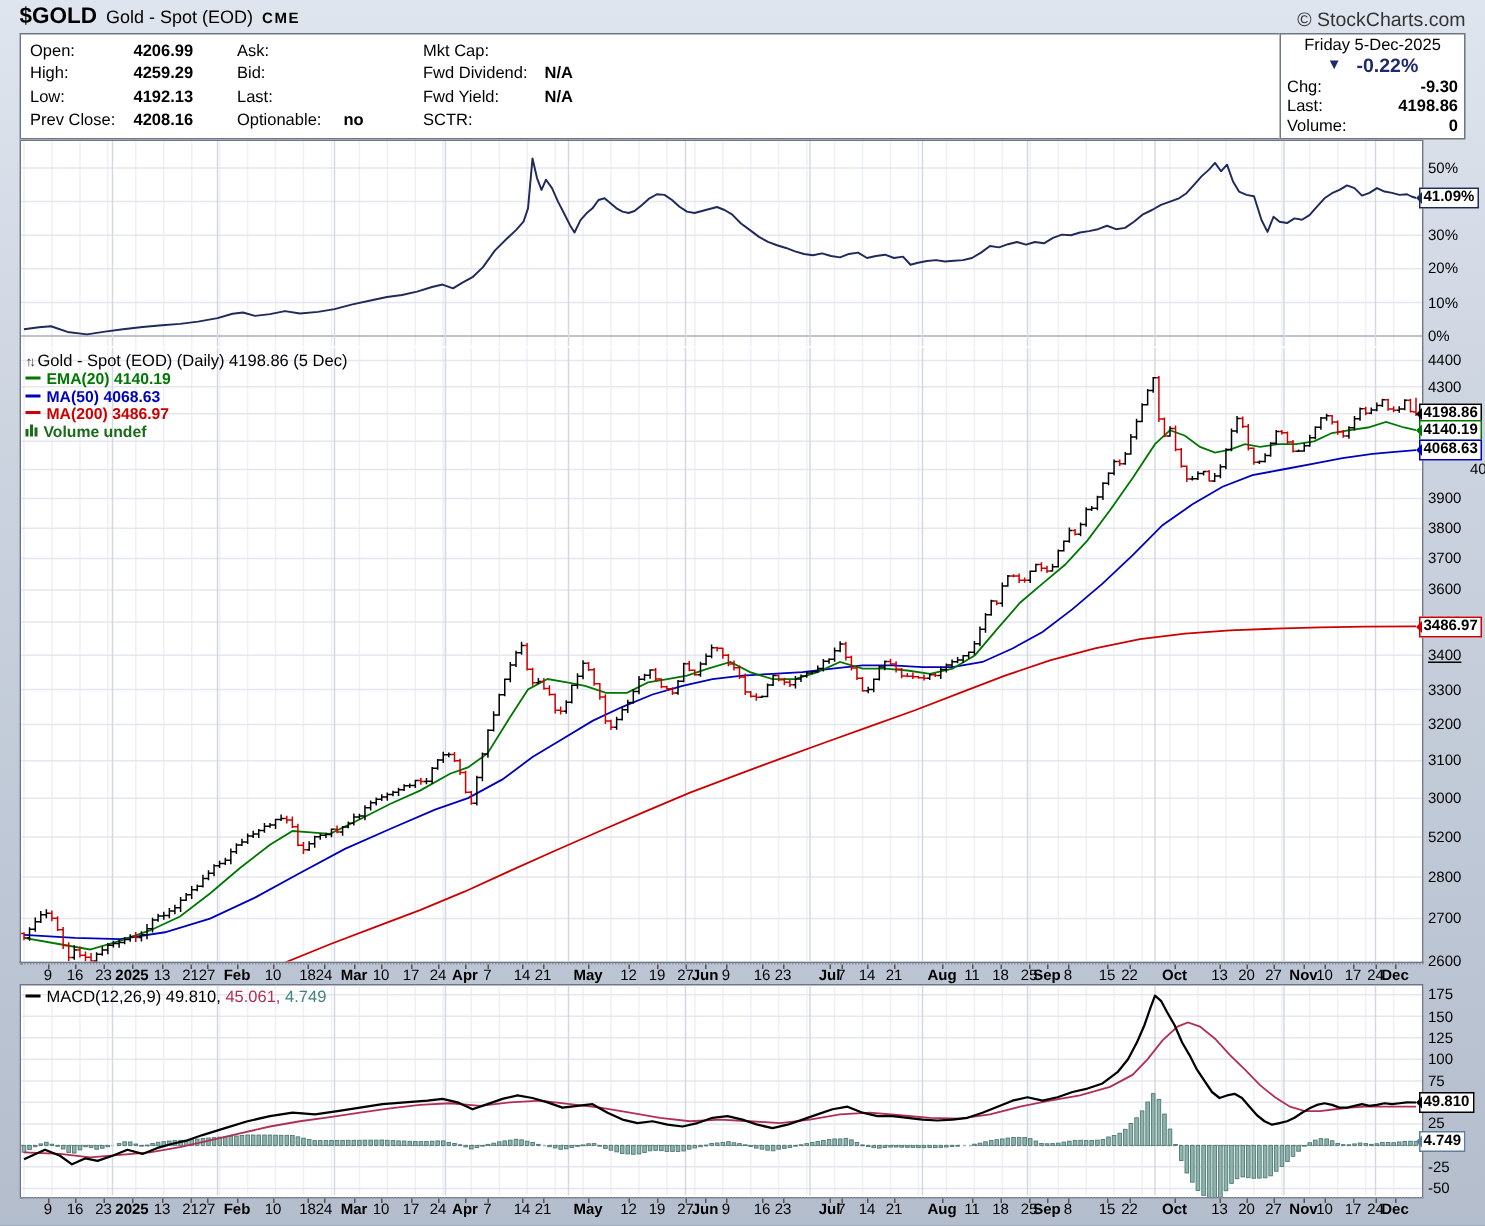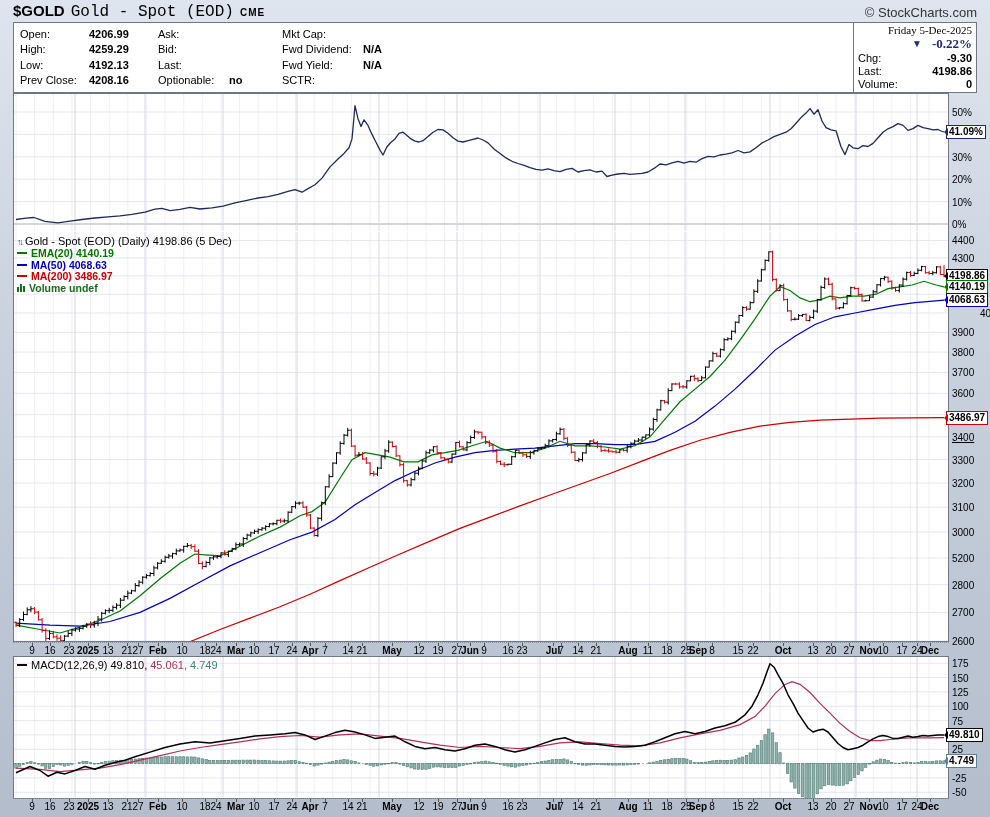--- a/index.html
+++ b/index.html
@@ -2,39 +2,39 @@
 <html><head>
 <meta charset="utf-8">
 <style>
   html,body{margin:0;padding:0;background:#9aa5b5;}
   #root{position:relative;width:990px;height:817px;overflow:hidden;
     background:linear-gradient(180deg,#dfe5ee 0%,#ccd4e0 35%,#b3bdcc 100%);
     font-family:"Liberation Sans",sans-serif;color:#000;}
   
   #titlebar{position:absolute;left:13px;top:2px;width:964px;height:19px;}
   .sym{font-size:15px;font-weight:bold;letter-spacing:0px;}
-  .nm{font-size:16px;margin-left:6px;font-family:Liberation Mono, monospace;}
+  .nm{font-size:12px;margin-left:6px;}
   .ex{font-size:10px;font-weight:bold;margin-left:6px;letter-spacing:1px;}
   .cp{position:absolute;right:0;top:3px;font-size:13px;color:#333;}
   
   #quotepanel{position:absolute;left:13px;top:22px;width:962px;height:69px;
     background:#fff;border:1px solid #6e7786;}
   .qcol{position:absolute;top:3px;}
   .qrow{display:flex;height:15.5px;align-items:center;font-size:11px;}
   .ql{color:#000;}
   .qv{font-weight:bold;margin-left:5px;}
   .qc0{left:6px;}  .qc0 .ql{width:64px;}
   .qc1{left:144px;}.qc1 .ql{width:66px;}
   .qc2{left:268px;}.qc2 .ql{width:76px;}
   .qc3{left:392px;}.qc3 .ql{width:80px;}
   #datebox{position:absolute;right:-1px;top:-1px;width:122px;height:69px;
     background:#fff;border:1px solid #6e7786;}
   .drow{display:flex;justify-content:space-between;align-items:center;
     font-size:11px;height:13px;padding:0 4px;}
-  .drow.r{justify-content:flex-end;gap:4px;font-family:Liberation Serif, serif;}
+  .drow.r{justify-content:center;gap:4px;}
   .pct{color:#1e2a6e;font-weight:bold;font-size:13px;height:15px;}
   .tri{font-size:10px;margin-right:6px;}
   .dv{font-weight:bold;}
   
   .panel{position:absolute;left:13px;width:936px;background:#fff;border:1px solid #6e7786;box-sizing:border-box;}
   #p-ratio{top:93px;height:140px;}
   #p-price{top:232px;height:410px;border-top:none;}
   #p-macd{top:656px;height:143px;}
   .panel svg{position:absolute;left:0;top:0;}
   

